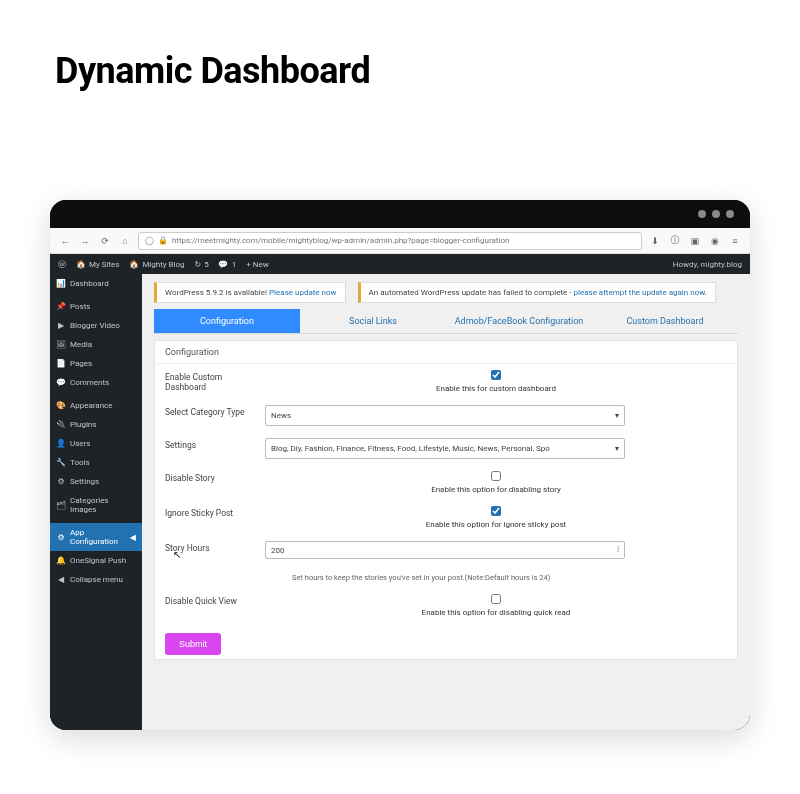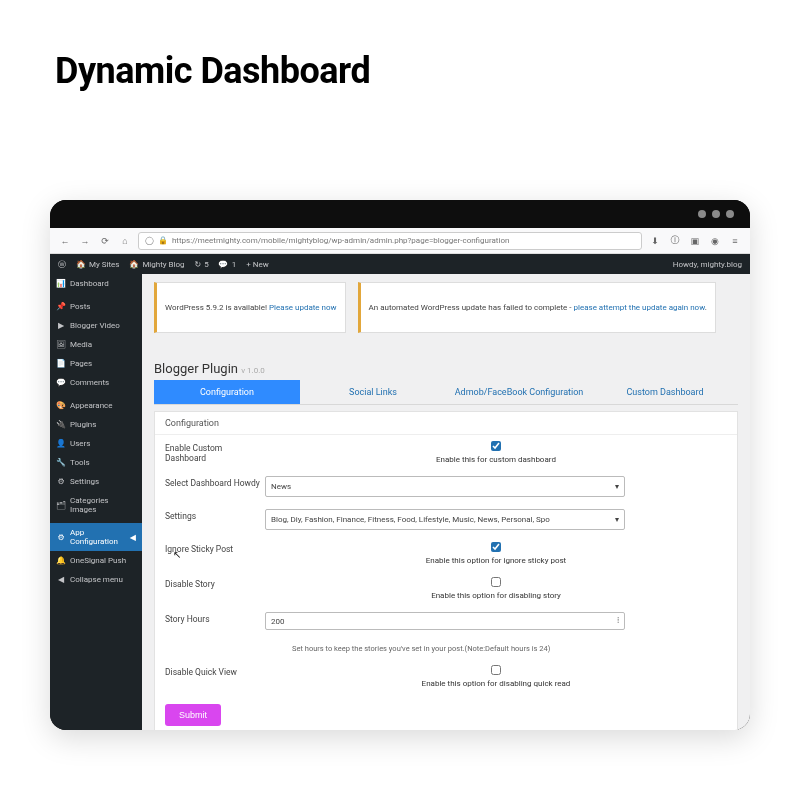--- a/index.html
+++ b/index.html
@@ -15,21 +15,21 @@
 .wp-adminbar { height: 20px; background: #1d2327; color: #c3c4c7; display: flex; align-items: center; justify-content: space-between; padding: 0 8px; font-size: 8px; }
 .wp-adminbar-left { display: flex; gap: 10px; align-items: center; }
 .wp-adminbar-item { display: flex; gap: 3px; align-items: center; }
 .wp-body { display: flex; height: calc(100% - 74px); }
 .wp-sidebar { width: 92px; background: #1d2327; color: #c3c4c7; font-size: 8px; overflow: hidden; }
 .wp-menu-item { padding: 5px 6px; display: flex; align-items: center; gap: 4px; cursor: pointer; }
 .wp-menu-item.current { background: #2271b1; color: #fff; }
 .wp-menu-icon { width: 10px; display: inline-flex; justify-content: center; flex-shrink: 0; }
 .wp-menu-sep { height: 4px; }
 .wp-content { flex: 1; background: #f0f0f1; padding: 8px 12px; overflow: hidden; font-size: 8px; }
-.notice { background: #fff; border: 1px solid #ddd; border-left: 3px solid #e2a73b; padding: 20px 8px; margin-bottom: 20px; font-size: 8px; color: #444; display: inline-block; margin-right: 6px; }
+.notice { background: #fff; border: 1px solid #ddd; border-left: 3px solid #e2a73b; padding: 5px 8px; margin-bottom: 6px; font-size: 8px; color: #444; display: inline-block; margin-right: 6px; }
 .notice a { color: #2271b1; text-decoration: none; }
 .notices-row { display: flex; gap: 6px; }
 .plugin-title { font-size: 13px; color: #333; padding: 8px 0 4px; }
 .plugin-title .ver { font-size: 8px; color: #aaa; }
 .tabs { display: flex; border-bottom: 1px solid #d8d8d8; }
 .tab { flex: 1; text-align: center; padding: 7px 4px; font-size: 9px; color: #2271b1; cursor: pointer; }
 .tab.active { background: #2f8bff; color: #fff; }
 .panel { background: #fff; border: 1px solid #e2e2e2; margin-top: 6px; }
 .panel-head { padding: 6px 10px; border-bottom: 1px solid #eee; font-size: 9px; color: #555; }
 .field-row { display: flex; padding: 6px 10px; align-items: flex-start; }
@@ -159,75 +159,72 @@
         <div class="notice">
           <span>WordPress 5.9.2 is available!</span>
           <a href="#">Please update now</a>
         </div>
         <div class="notice">
           <span>An automated WordPress update has failed to complete -</span>
           <a href="#">please attempt the update again now</a>.
         </div>
       </div>
 
-      <div class="plugin-title">
-        <span>Blogger Plugin</span> <span class="ver">v 1.0.0</span>
-      </div>
 
       <div class="tabs">
         <div class="tab active">Configuration</div>
         <div class="tab">Social Links</div>
         <div class="tab">Admob/FaceBook Configuration</div>
         <div class="tab">Custom Dashboard</div>
       </div>
 
       <div class="panel">
         <div class="panel-head">Configuration</div>
 
         <div class="field-row">
           <div class="field-label">Enable Custom Dashboard</div>
           <div class="field-control checkbox-line">
             <input type="checkbox" checked="" style="">
             <span>Enable this for custom dashboard</span>
           </div>
         </div>
 
         <div class="field-row">
-          <div class="field-label">Select Dashboard Howdy</div>
+          <div class="field-label">Select Category Type</div>
           <div class="field-control">
             <div class="select-box">
               <span>News</span>
               <span>▾</span>
             </div>
           </div>
         </div>
 
         <div class="field-row">
           <div class="field-label">Settings</div>
           <div class="field-control">
             <div class="select-box">
               <span>Blog, Diy, Fashion, Finance, Fitness, Food, Lifestyle, Music, News, Personal, Spo</span>
               <span>▾</span>
             </div>
           </div>
         </div>
 
         <div class="field-row">
+          <div class="field-label">Disable Story</div>
+          <div class="field-control checkbox-line">
+            <input type="checkbox" style="">
+            <span>Enable this option for disabling story</span>
+          </div>
+        </div>
+
+        <div class="field-row">
           <div class="field-label">Ignore Sticky Post</div>
           <div class="field-control checkbox-line">
             <input type="checkbox" checked="" style="">
             <span>Enable this option for ignore sticky post</span>
-          </div>
-        </div>
-
-        <div class="field-row">
-          <div class="field-label">Disable Story</div>
-          <div class="field-control checkbox-line">
-            <input type="checkbox" style="">
-            <span>Enable this option for disabling story</span>
           </div>
         </div>
 
         <div class="field-row">
           <div class="field-label">Story Hours</div>
           <div class="field-control">
             <div class="number-box">
               <span>200</span>
               <span>⦙</span>
             </div>

